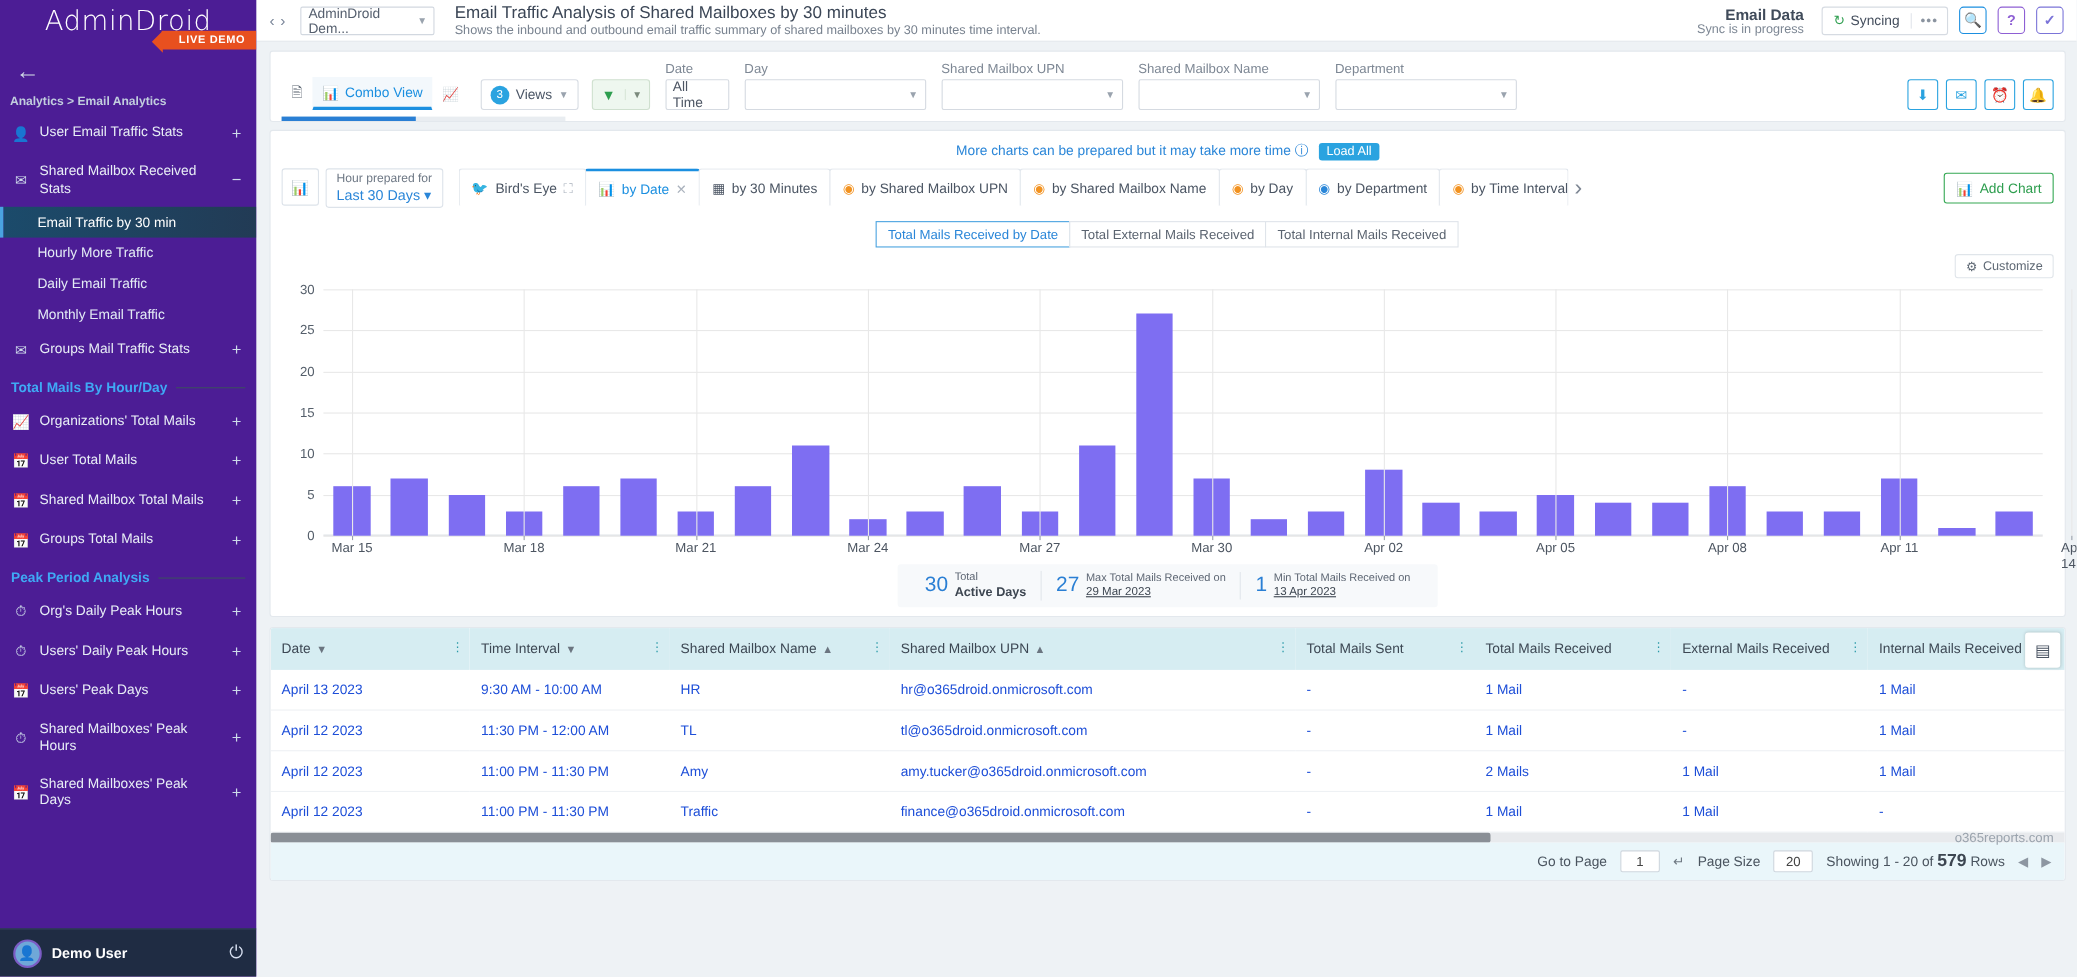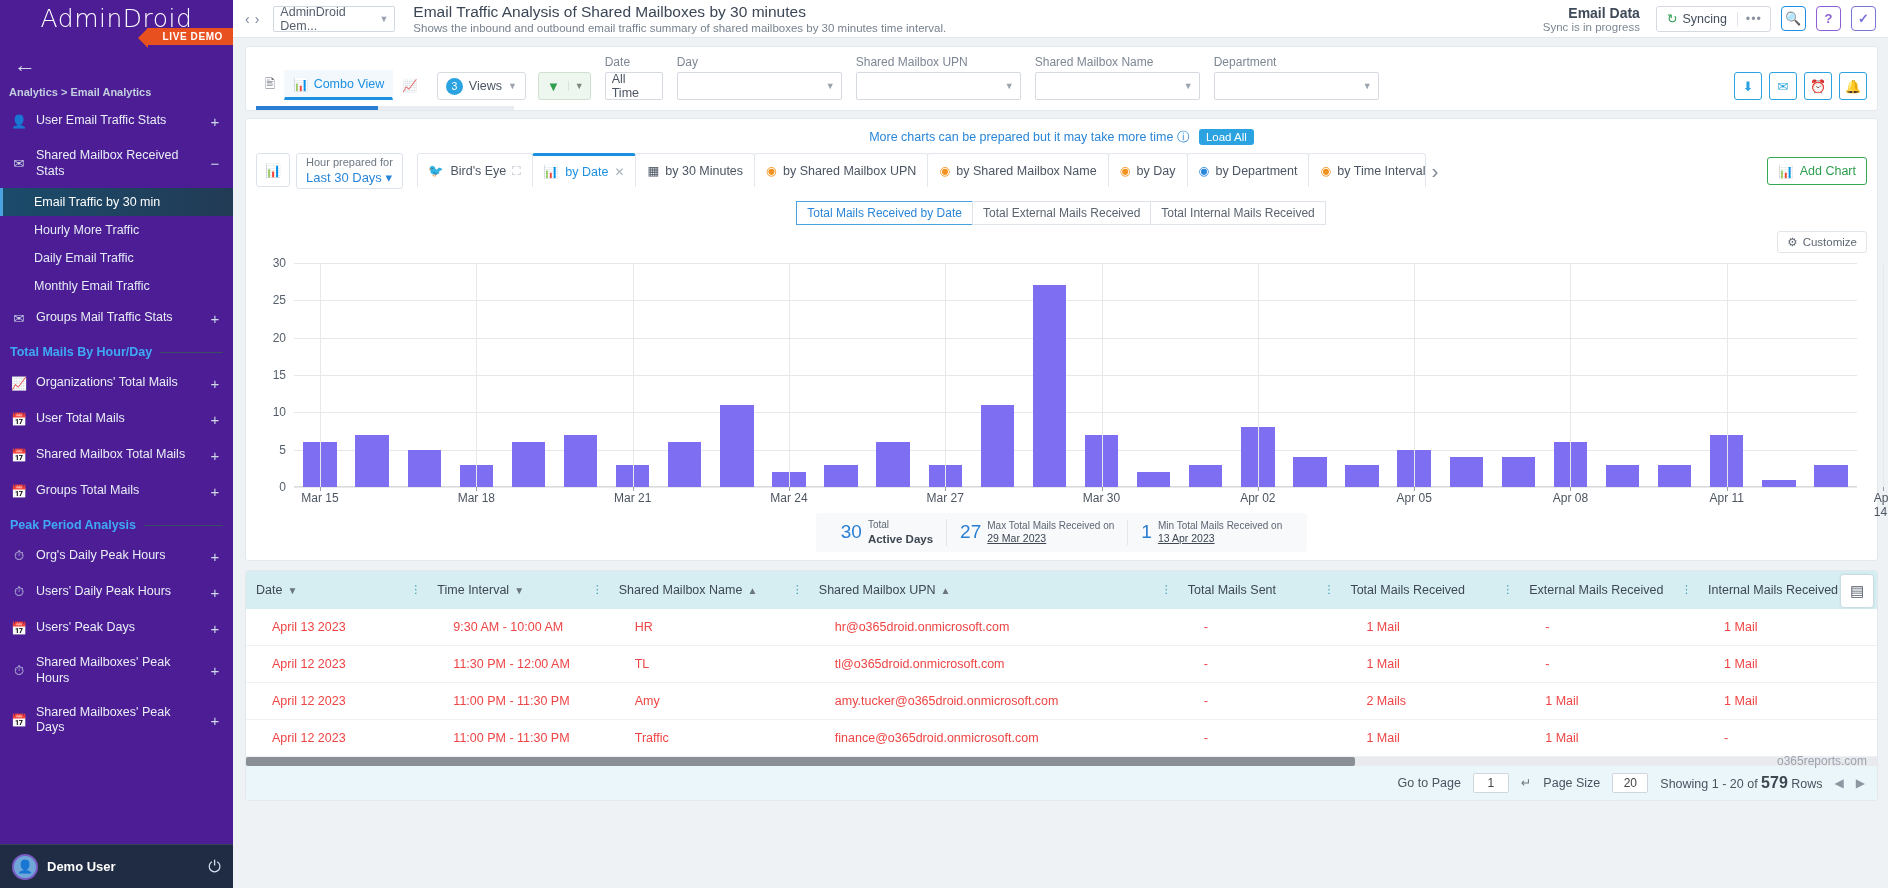--- a/index.html
+++ b/index.html
@@ -162,21 +162,21 @@
 
   
   .tablecard{ margin-top:9px; background:#fff; border:1px solid #e3e8ed; border-radius:3px;
       position:relative; overflow:hidden;}
   table{ border-collapse:collapse; width:100%; table-layout:fixed;}
   thead th{ background:#d6edf2; font-size:12.5px; color:#3d4854; font-weight:normal; text-align:left;
       padding:12px 10px; position:relative; white-space:nowrap;}
   thead th .kebab{ position:absolute; right:6px; top:50%; transform:translateY(-50%);
       color:#2a9aa8; font-size:11px; letter-spacing:0; line-height:.7;}
   thead th .sortic{ color:#6b7580; font-size:10px; margin-left:5px;}
-  tbody td{ font-size:12.5px; color:#ef4444; padding:11px 26px; border-bottom:1px solid #eef1f4;
+  tbody td{ font-size:12.5px; color:#1d4ed8; padding:11px 10px; border-bottom:1px solid #eef1f4;
       white-space:nowrap; overflow:hidden; text-overflow:ellipsis;}
   .gearbtn{ position:absolute; right:4px; top:4px; width:32px;height:32px; background:#fff;
       border-radius:3px; box-shadow:0 0 3px rgba(0,0,0,.18); display:flex;align-items:center;
       justify-content:center; font-size:15px; color:#4b5563; cursor:pointer;}
   .hscroll{ height:9px; background:#e8eaed; position:relative;}
   .hscroll i{ position:absolute; left:0; top:0; height:9px; width:68%; background:#8a8f96; border-radius:2px;}
   .tfoot{ background:#eaf6fa; height:34px; display:flex; align-items:center; justify-content:flex-end;
       gap:12px; padding:0 12px; font-size:12.5px; color:#4a545f; position:relative;}
   .tfoot input{ width:36px; height:20px; border:1px solid #cfd6de; text-align:center; font-size:12px;
       font-family:inherit; color:#444; border-radius:2px;}

